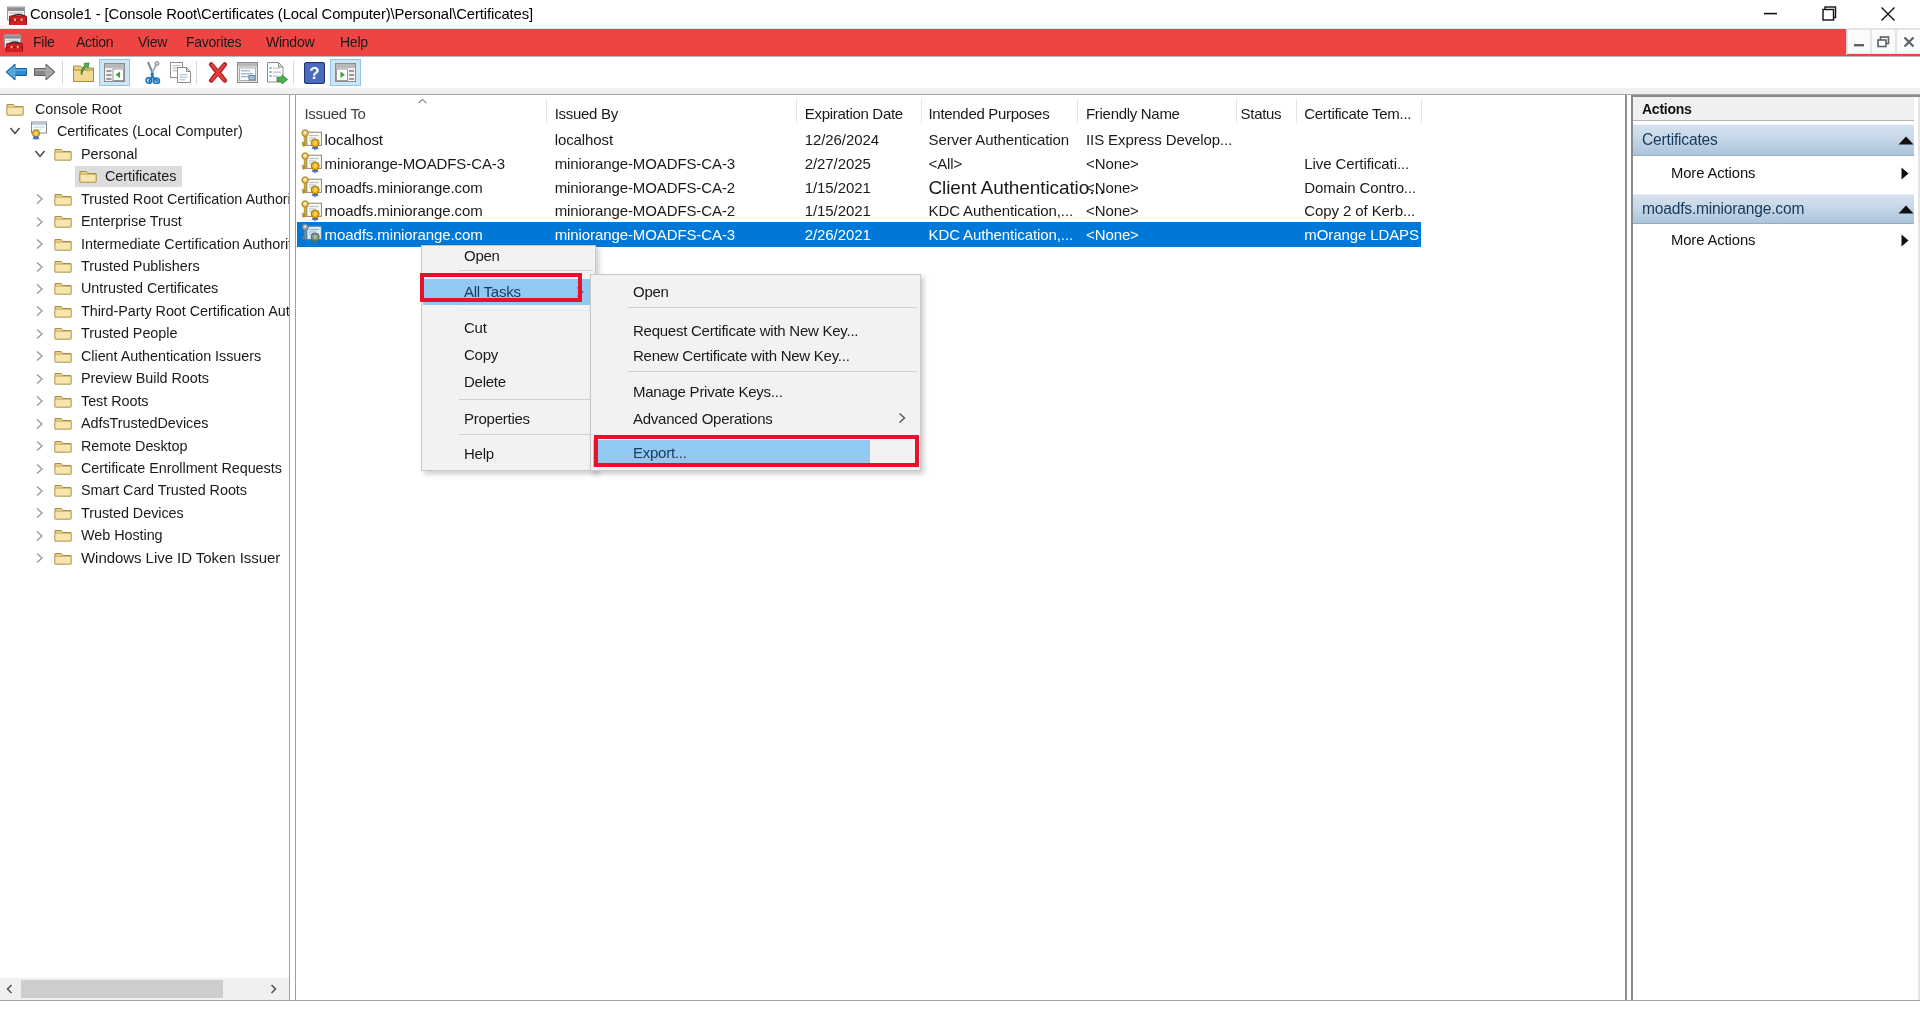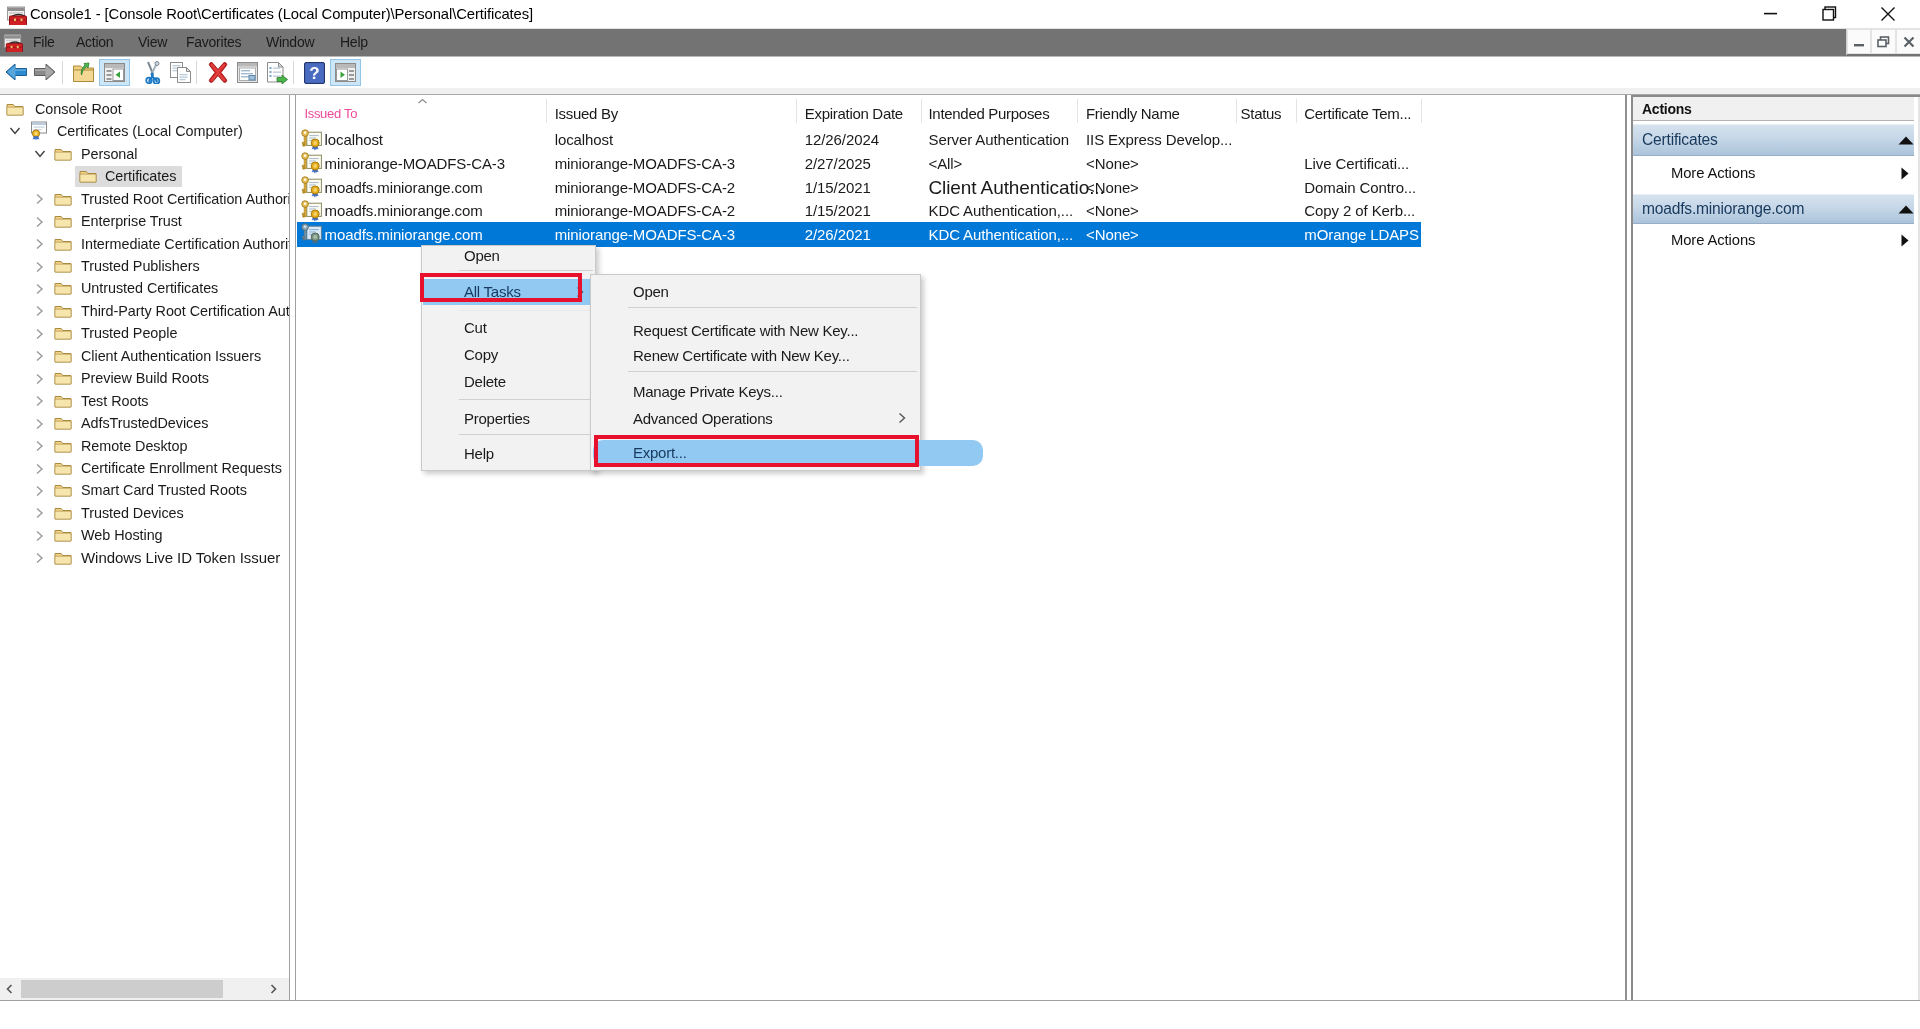--- a/index.html
+++ b/index.html
@@ -30,21 +30,21 @@
       </svg>
   <svg class="abs" style="left:1822px;top:6px;" width="15" height="15" viewBox="0 0 15 15">
         <rect x="3" y="1" width="10.5" height="10.5" fill="none" stroke="#111" stroke-width="1.4"></rect>
         <rect x="1" y="3.5" width="10.5" height="10.5" fill="#fff" stroke="#111" stroke-width="1.4"></rect>
       </svg>
   <svg class="abs" style="left:1880px;top:6px;" width="16" height="16" viewBox="0 0 16 16">
         <path d="M1.5 1.5 L14.5 14.5 M14.5 1.5 L1.5 14.5" stroke="#111" stroke-width="1.4"></path>
       </svg>
 </div>
 
-<div class="abs" style="left:0;top:29px;width:1920px;height:28px;background:#737373;border-bottom:1px solid #b9b9b9;">
+<div class="abs" style="left:0;top:29px;width:1920px;height:28px;background:#ef4444;border-bottom:1px solid #b9b9b9;">
   <svg class="abs" style="left:3px;top:3px;" width="20" height="20" viewBox="0 0 21 21">
     <rect x="1.5" y="3" width="17" height="13" fill="#f2f1f0" stroke="#9a9a9a"></rect>
     <rect x="2" y="3.5" width="16" height="3.5" fill="#8e8e8e"></rect>
     <rect x="3" y="8" width="14" height="1.8" fill="#cfcfcf"></rect>
     <path d="M6 13 Q12.5 9.5 19 13 L19 11.5 Q12.5 8 6 11.5 Z" fill="#2b2b2b"></path>
     <rect x="3.5" y="12" width="17" height="9.5" rx="1" fill="#cf2026" stroke="#8f1014"></rect>
     <rect x="3.5" y="15.5" width="17" height="1" fill="#a31218"></rect>
     <rect x="8" y="14.5" width="2" height="2.5" fill="#e9c06a"></rect>
     <rect x="14.5" y="14.5" width="2" height="2.5" fill="#e9c06a"></rect>
   </svg>
@@ -383,21 +383,21 @@
   <svg class="abs" style="left:121px;top:3px;" width="11" height="6" viewBox="0 0 11 6">
         <path d="M1.5 5 L5.5 1.5 L9.5 5" fill="none" stroke="#8a8a8a" stroke-width="1.1"></path>
       </svg>
   <div class="abs" style="left:250.3px;top:4px;width:1px;height:24px;background:#e4e4e4;"></div>
   <div class="abs" style="left:499.5px;top:4px;width:1px;height:24px;background:#e4e4e4;"></div>
   <div class="abs" style="left:624.9px;top:4px;width:1px;height:24px;background:#e4e4e4;"></div>
   <div class="abs" style="left:781.4px;top:4px;width:1px;height:24px;background:#e4e4e4;"></div>
   <div class="abs" style="left:939.5px;top:4px;width:1px;height:24px;background:#e4e4e4;"></div>
   <div class="abs" style="left:999.7px;top:4px;width:1px;height:24px;background:#e4e4e4;"></div>
   <div class="abs" style="left:1125.0px;top:4px;width:1px;height:24px;background:#e4e4e4;"></div>
-  <div class="abs txt" style="left:8.4px;top:6px;height:25px;line-height:25px;font-size:13px;letter-spacing:-0.3px;color:#ec4899;">Issued To</div>
+  <div class="abs txt" style="left:8.4px;top:6px;height:25px;line-height:25px;font-size:15px;letter-spacing:-0.3px;color:#404040;">Issued To</div>
   <div class="abs txt" style="left:258.7px;top:6px;height:25px;line-height:25px;font-size:15px;letter-spacing:-0.3px;color:#191919;">Issued By</div>
   <div class="abs txt" style="left:508.8px;top:6px;height:25px;line-height:25px;font-size:15px;letter-spacing:-0.3px;color:#191919;">Expiration Date</div>
   <div class="abs txt" style="left:632.5px;top:6px;height:25px;line-height:25px;font-size:15px;letter-spacing:-0.3px;color:#191919;">Intended Purposes</div>
   <div class="abs txt" style="left:790px;top:6px;height:25px;line-height:25px;font-size:15px;letter-spacing:-0.3px;color:#191919;">Friendly Name</div>
   <div class="abs txt" style="left:944.6px;top:6px;height:25px;line-height:25px;font-size:15px;letter-spacing:-0.3px;color:#191919;">Status</div>
   <div class="abs txt" style="left:1008.3px;top:6px;height:25px;line-height:25px;font-size:15px;letter-spacing:-0.3px;color:#191919;">Certificate Tem...</div>
   <svg class="abs" style="left:4.5px;top:33.6px;" width="21" height="22" viewBox="0 0 21 22">
         <use href="#ico-cert"></use>
       </svg>
   <div class="abs txt" style="left:28.6px;top:33.1px;height:23.7px;line-height:23.7px;font-size:15px;letter-spacing:-0.1px;color:#1a1a1a;">localhost</div>
@@ -492,21 +492,21 @@
   <div class="abs txt" style="left:42px;top:4px;height:25px;line-height:25px;font-size:14px;">Open</div>
   <div class="abs" style="left:37px;top:31.5px;width:289px;height:1px;background:#d0d0d0;"></div>
   <div class="abs txt" style="left:42px;top:42.5px;height:25px;line-height:25px;font-size:14px;">Request Certificate with New Key...</div>
   <div class="abs txt" style="left:42px;top:68px;height:25px;line-height:25px;font-size:14px;">Renew Certificate with New Key...</div>
   <div class="abs" style="left:37px;top:95.5px;width:289px;height:1px;background:#d0d0d0;"></div>
   <div class="abs txt" style="left:42px;top:104px;height:25px;line-height:25px;font-size:14px;">Manage Private Keys...</div>
   <div class="abs txt" style="left:42px;top:130.5px;height:25px;line-height:25px;font-size:14px;">Advanced Operations</div>
   <svg class="abs" style="left:307px;top:137px;" width="8" height="12" viewBox="0 0 8 12">
         <path d="M1.5 1.5 L6.5 6 L1.5 10.5" fill="none" stroke="#555" stroke-width="1.4"></path>
       </svg>
-  <div class="abs" style="left:2px;top:165px;width:390px;height:25.5px;background:#91c9f3;border-radius:10px;">
+  <div class="abs" style="left:2px;top:165px;width:277px;height:25.5px;background:#91c9f3;">
         <div class="abs txt" style="left:40px;top:0;height:25.5px;line-height:25.5px;font-size:14px;color:#17395c;">Export...</div>
       </div>
 </div>
 <div class="abs" id="annot" style="left:0;top:0;width:0;height:0;">
   <div class="abs" style="left:420.3px;top:273.1px;width:162px;height:28.8px;border:4.5px solid #e8112d;z-index:70;"></div>
   <div class="abs" style="left:594px;top:435px;width:324.5px;height:31.6px;border:4.5px solid #e8112d;z-index:70;"></div>
 </div>
 
 </div>
 

